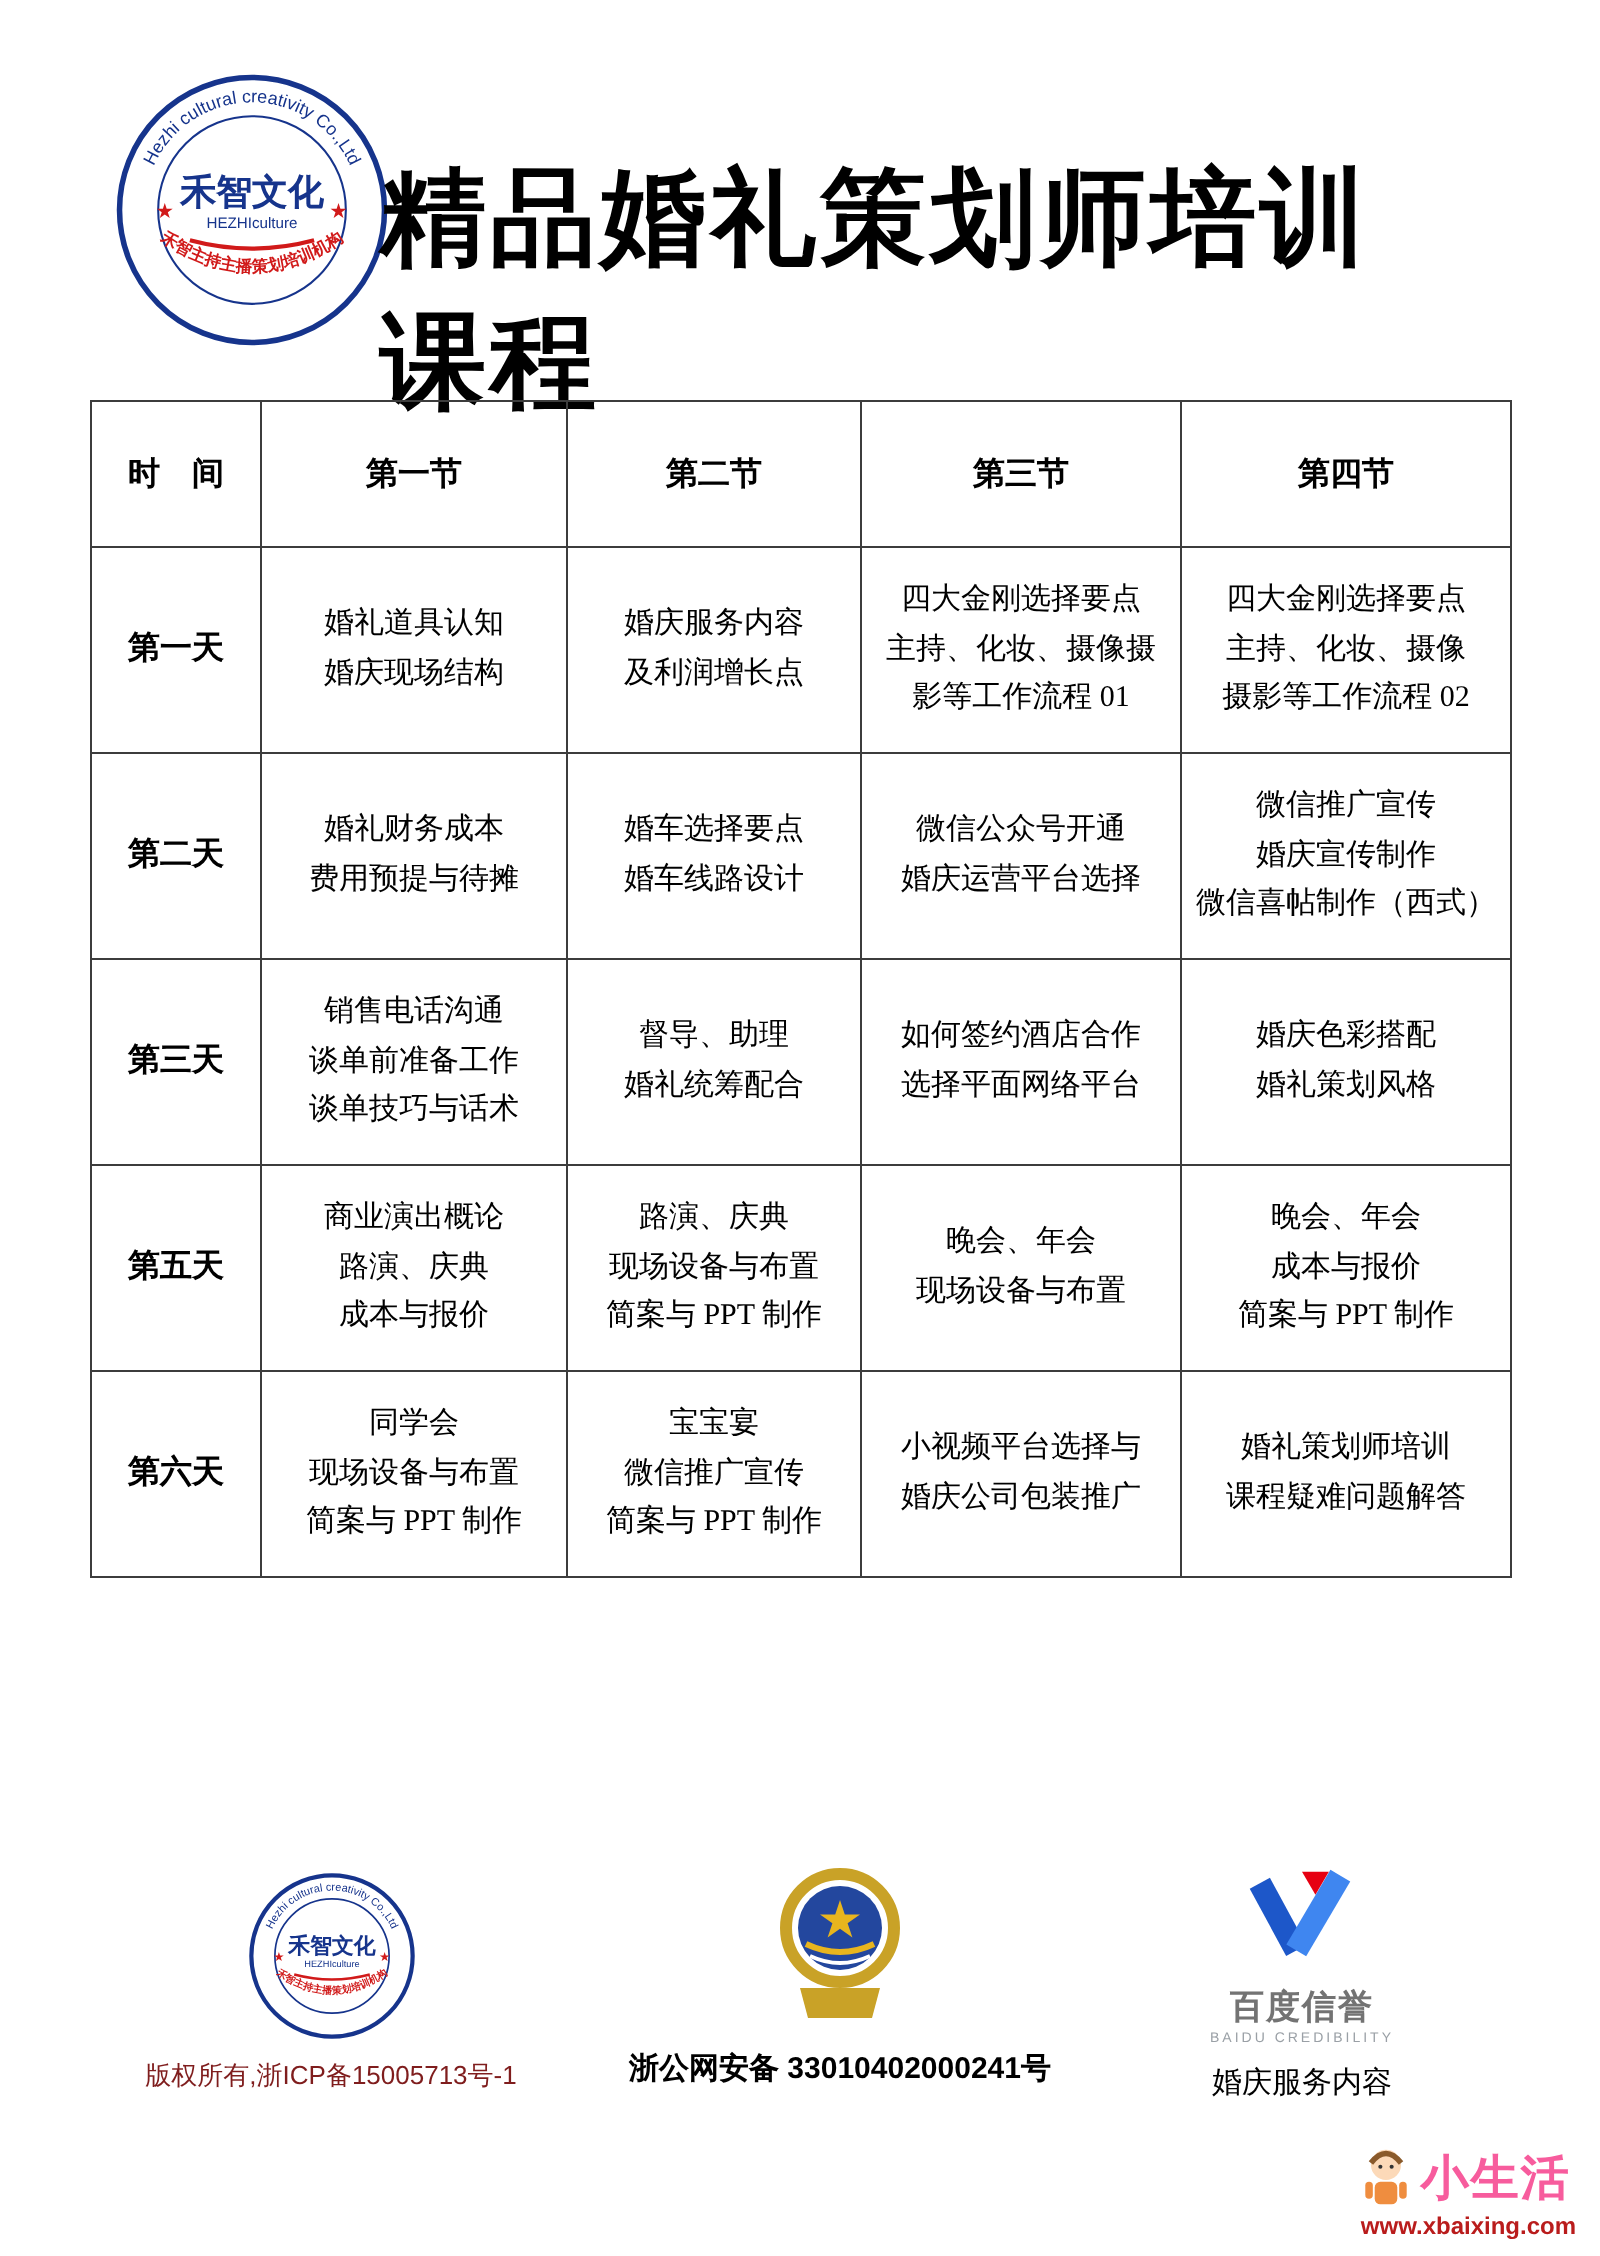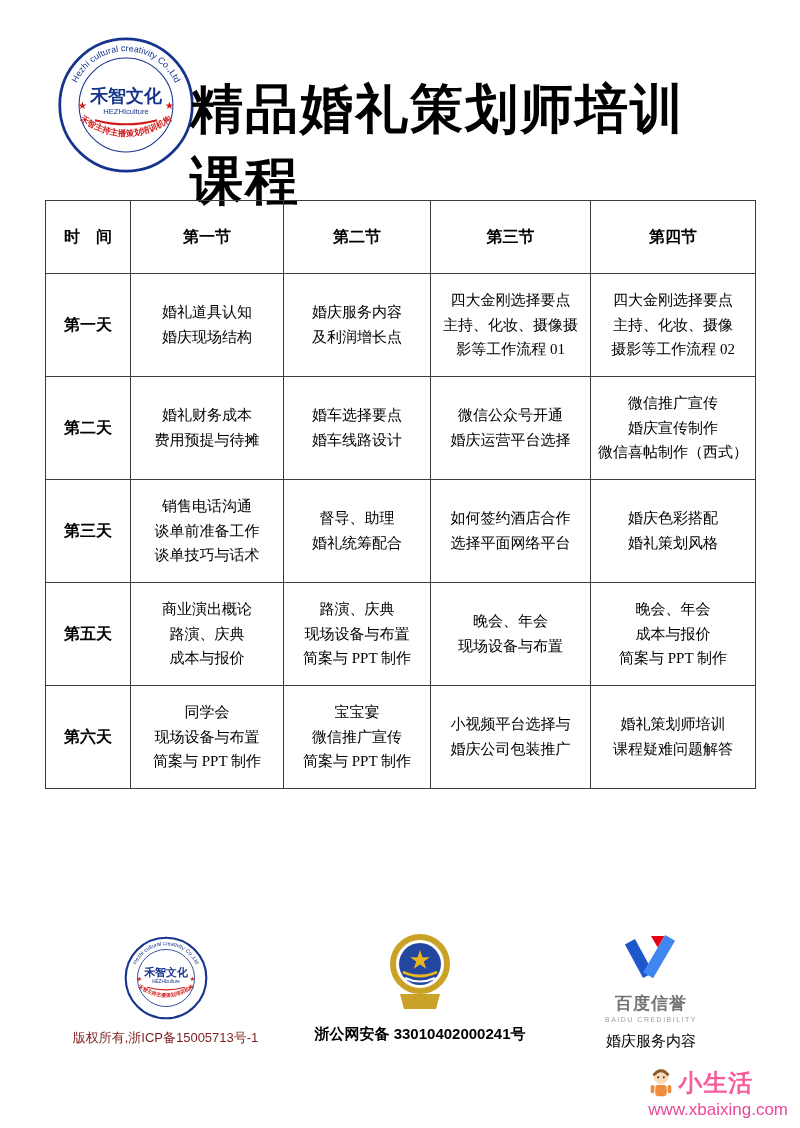--- a/index.html
+++ b/index.html
@@ -36,21 +36,21 @@
   .baidu-logo{width:58px;height:46px;display:block;margin:0 auto;}
   .baidu-name{color:#737373;font-weight:bold;font-size:17px;margin-top:12px;letter-spacing:1px;}
   .baidu-sub{color:#9aa0a6;font-size:7px;letter-spacing:1.5px;margin-top:1px;}
   .baidu-cert{font-size:15px;margin-top:9px;color:#000;}
 
   
   .watermark{position:absolute;right:12px;bottom:8px;}
   .wm-row{display:flex;align-items:center;gap:4px;justify-content:flex-start;}
   .wm-mascot{width:26px;height:32px;}
   .wm-name{font-size:24px;font-weight:bold;color:#f75c9d;letter-spacing:1px;}
-  .wm-url{font-size:17px;color:#ec4899;text-align:right;margin-top:1px;}
+  .wm-url{font-size:12px;color:#b91c1c;text-align:right;margin-top:1px;font-weight:bold;}
 </style>
 </head>
 <body>
 
 <div class="page">
 
   <svg class="logo-main" viewBox="0 0 200 200">
     <defs>
       <path id="arcT1" d="M 22,100 A 78,78 0 0 1 178,100"></path>
       <path id="arcB1" d="M 28,118 Q 100,172 172,118"></path>

